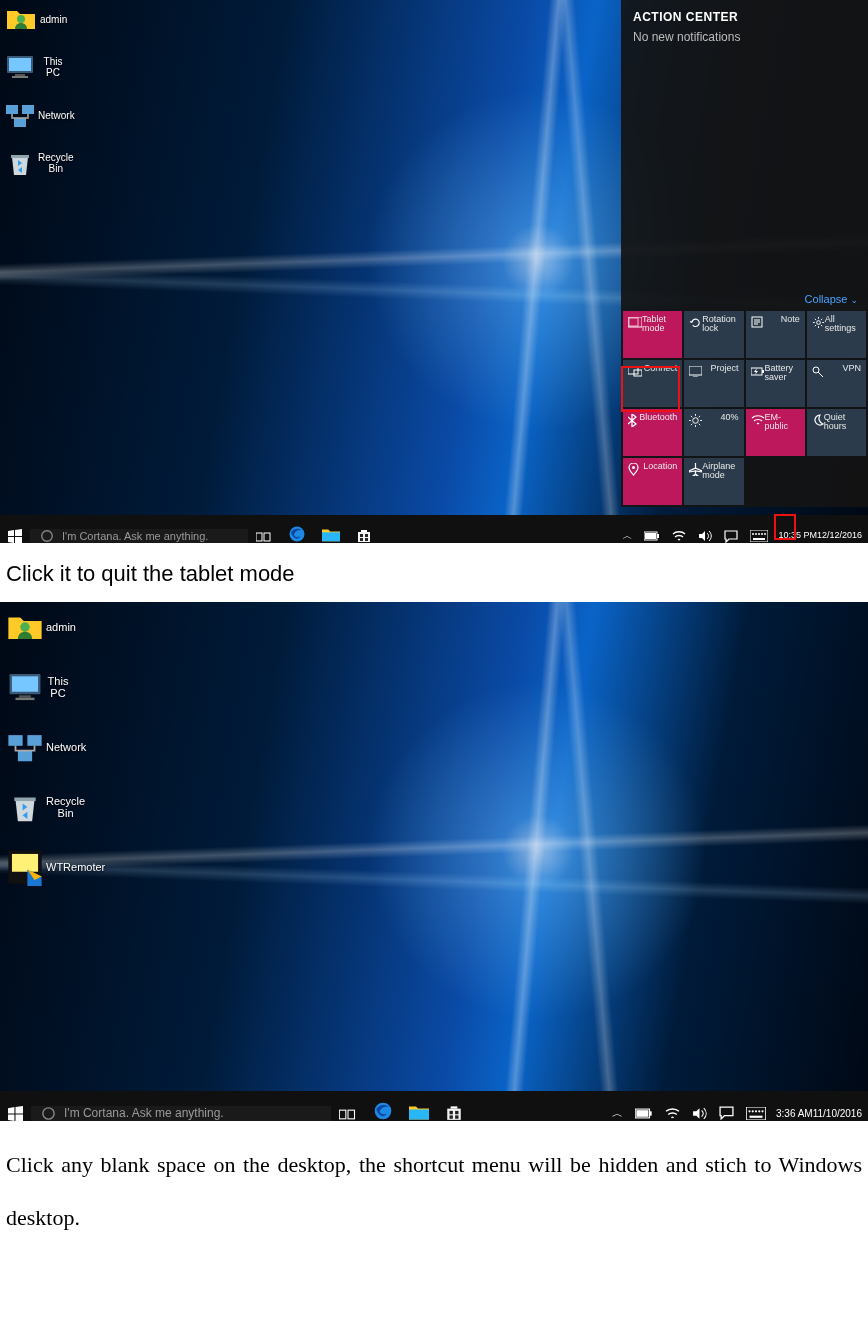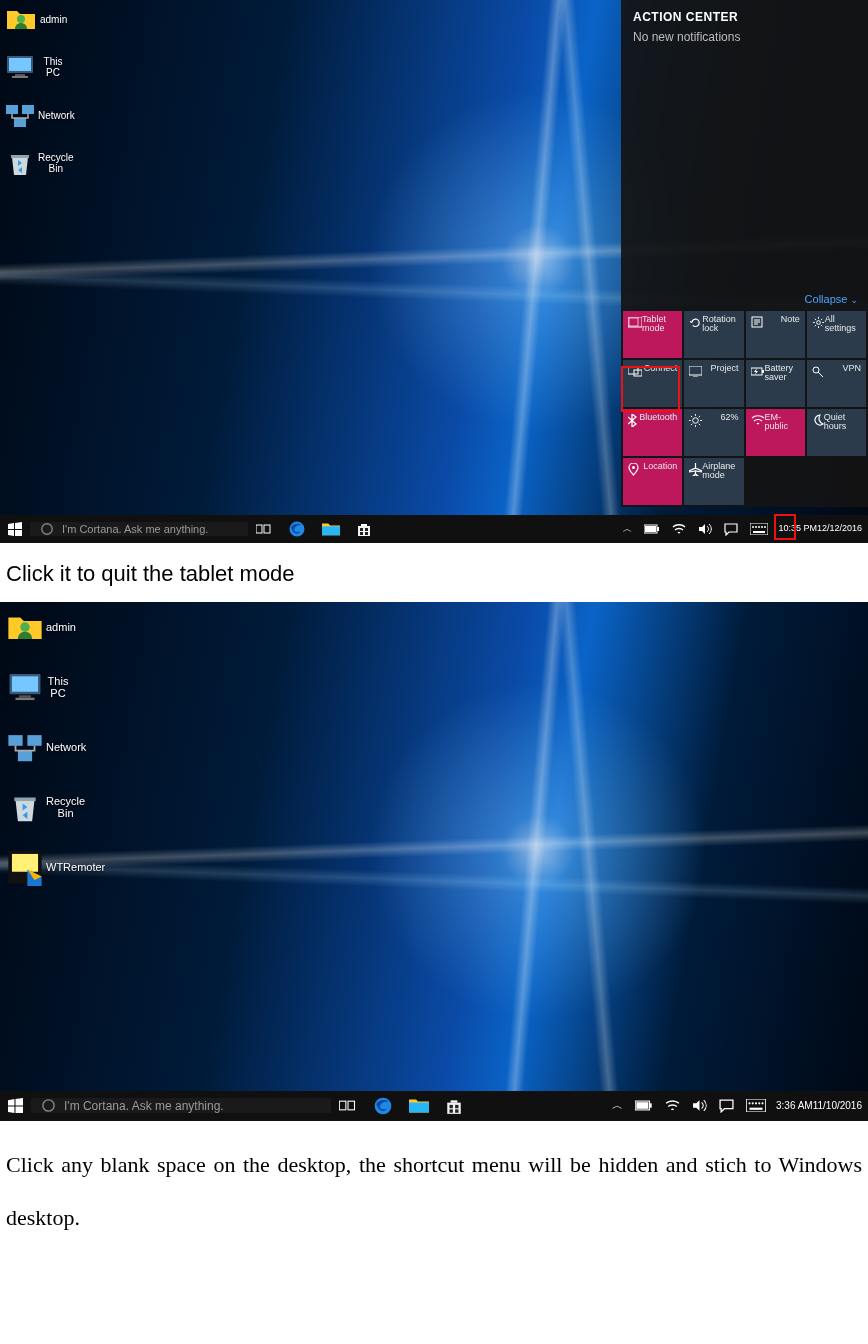--- a/index.html
+++ b/index.html
@@ -24,21 +24,21 @@
   
   .screenshot { position: relative; width: 868px; overflow: hidden; }
   
   
   .desktop-icons { position: absolute; top: 2px; left: 4px; display:flex; flex-direction:column; gap:14px; }
   .desktop-icon { width: 64px; display:flex; flex-direction:row; align-items:center; gap:2px; color:#fff; font-size:10px; text-shadow:0 1px 2px #000; cursor:pointer; }
   .desktop-icon .glyph { width:34px; height:34px; display:flex; align-items:center; justify-content:center; }
   .desktop-icon span.label { text-align:center; line-height:1.1; }
   
   
-  .taskbar { position:absolute; left:0; right:0; bottom:0; height:28px; background:#101010; display:flex; align-items:center; color:#fff;margin-top:8px; }
+  .taskbar { position:absolute; left:0; right:0; bottom:0; height:28px; background:#101010; display:flex; align-items:flex-end; color:#fff;margin-top:8px; }
   .taskbar .btn { display:flex; align-items:center; justify-content:center; padding:0 8px; cursor:pointer; }
   .search-box { display:flex; align-items:center; background:#1a1a1a; flex:0 0 auto; padding:0 10px; gap:8px; color:#9a9a9a; font-size:11px; }
   .search-box.wide { width:300px; }
   .search-box.narrow { width:218px; }
   .tray { margin-left:auto; display:flex; align-items:center; }
   .tray .btn { padding:0 6px; }
   .clock { display:flex; flex-direction:row; align-items:flex-end; justify-content:center; font-size:9px; line-height:1.1; padding:0 6px 0 4px; }
   
   .red-box { position:absolute; border:2px solid #e11; pointer-events:none; }
   
@@ -216,21 +216,21 @@
           </div>
           <div class="tlabel">Bluetooth</div>
         </div>
         <div class="tile">
           <div class="ticon">
             <svg width="13" height="13" viewBox="0 0 14 14">
               <circle cx="7" cy="7" r="3" fill="none" stroke="#fff"></circle>
               <path stroke="#fff" d="M7 0v2M7 12v2M0 7h2M12 7h2M2 2l1.5 1.5M10.5 10.5L12 12M12 2l-1.5 1.5M3.5 10.5L2 12"></path>
             </svg>
           </div>
-          <div class="tlabel">62%</div>
+          <div class="tlabel">40%</div>
         </div>
         <div class="tile on">
           <div class="ticon">
             <svg width="14" height="11" viewBox="0 0 14 11">
               <path fill="none" stroke="#fff" stroke-width="1.2" d="M1 3c3-3 9-3 12 0M3 6c2-2 6-2 8 0M6 9c1-1 1-1 2 0"></path>
             </svg>
           </div>
           <div class="tlabel">EM-public</div>
         </div>
         <div class="tile">

